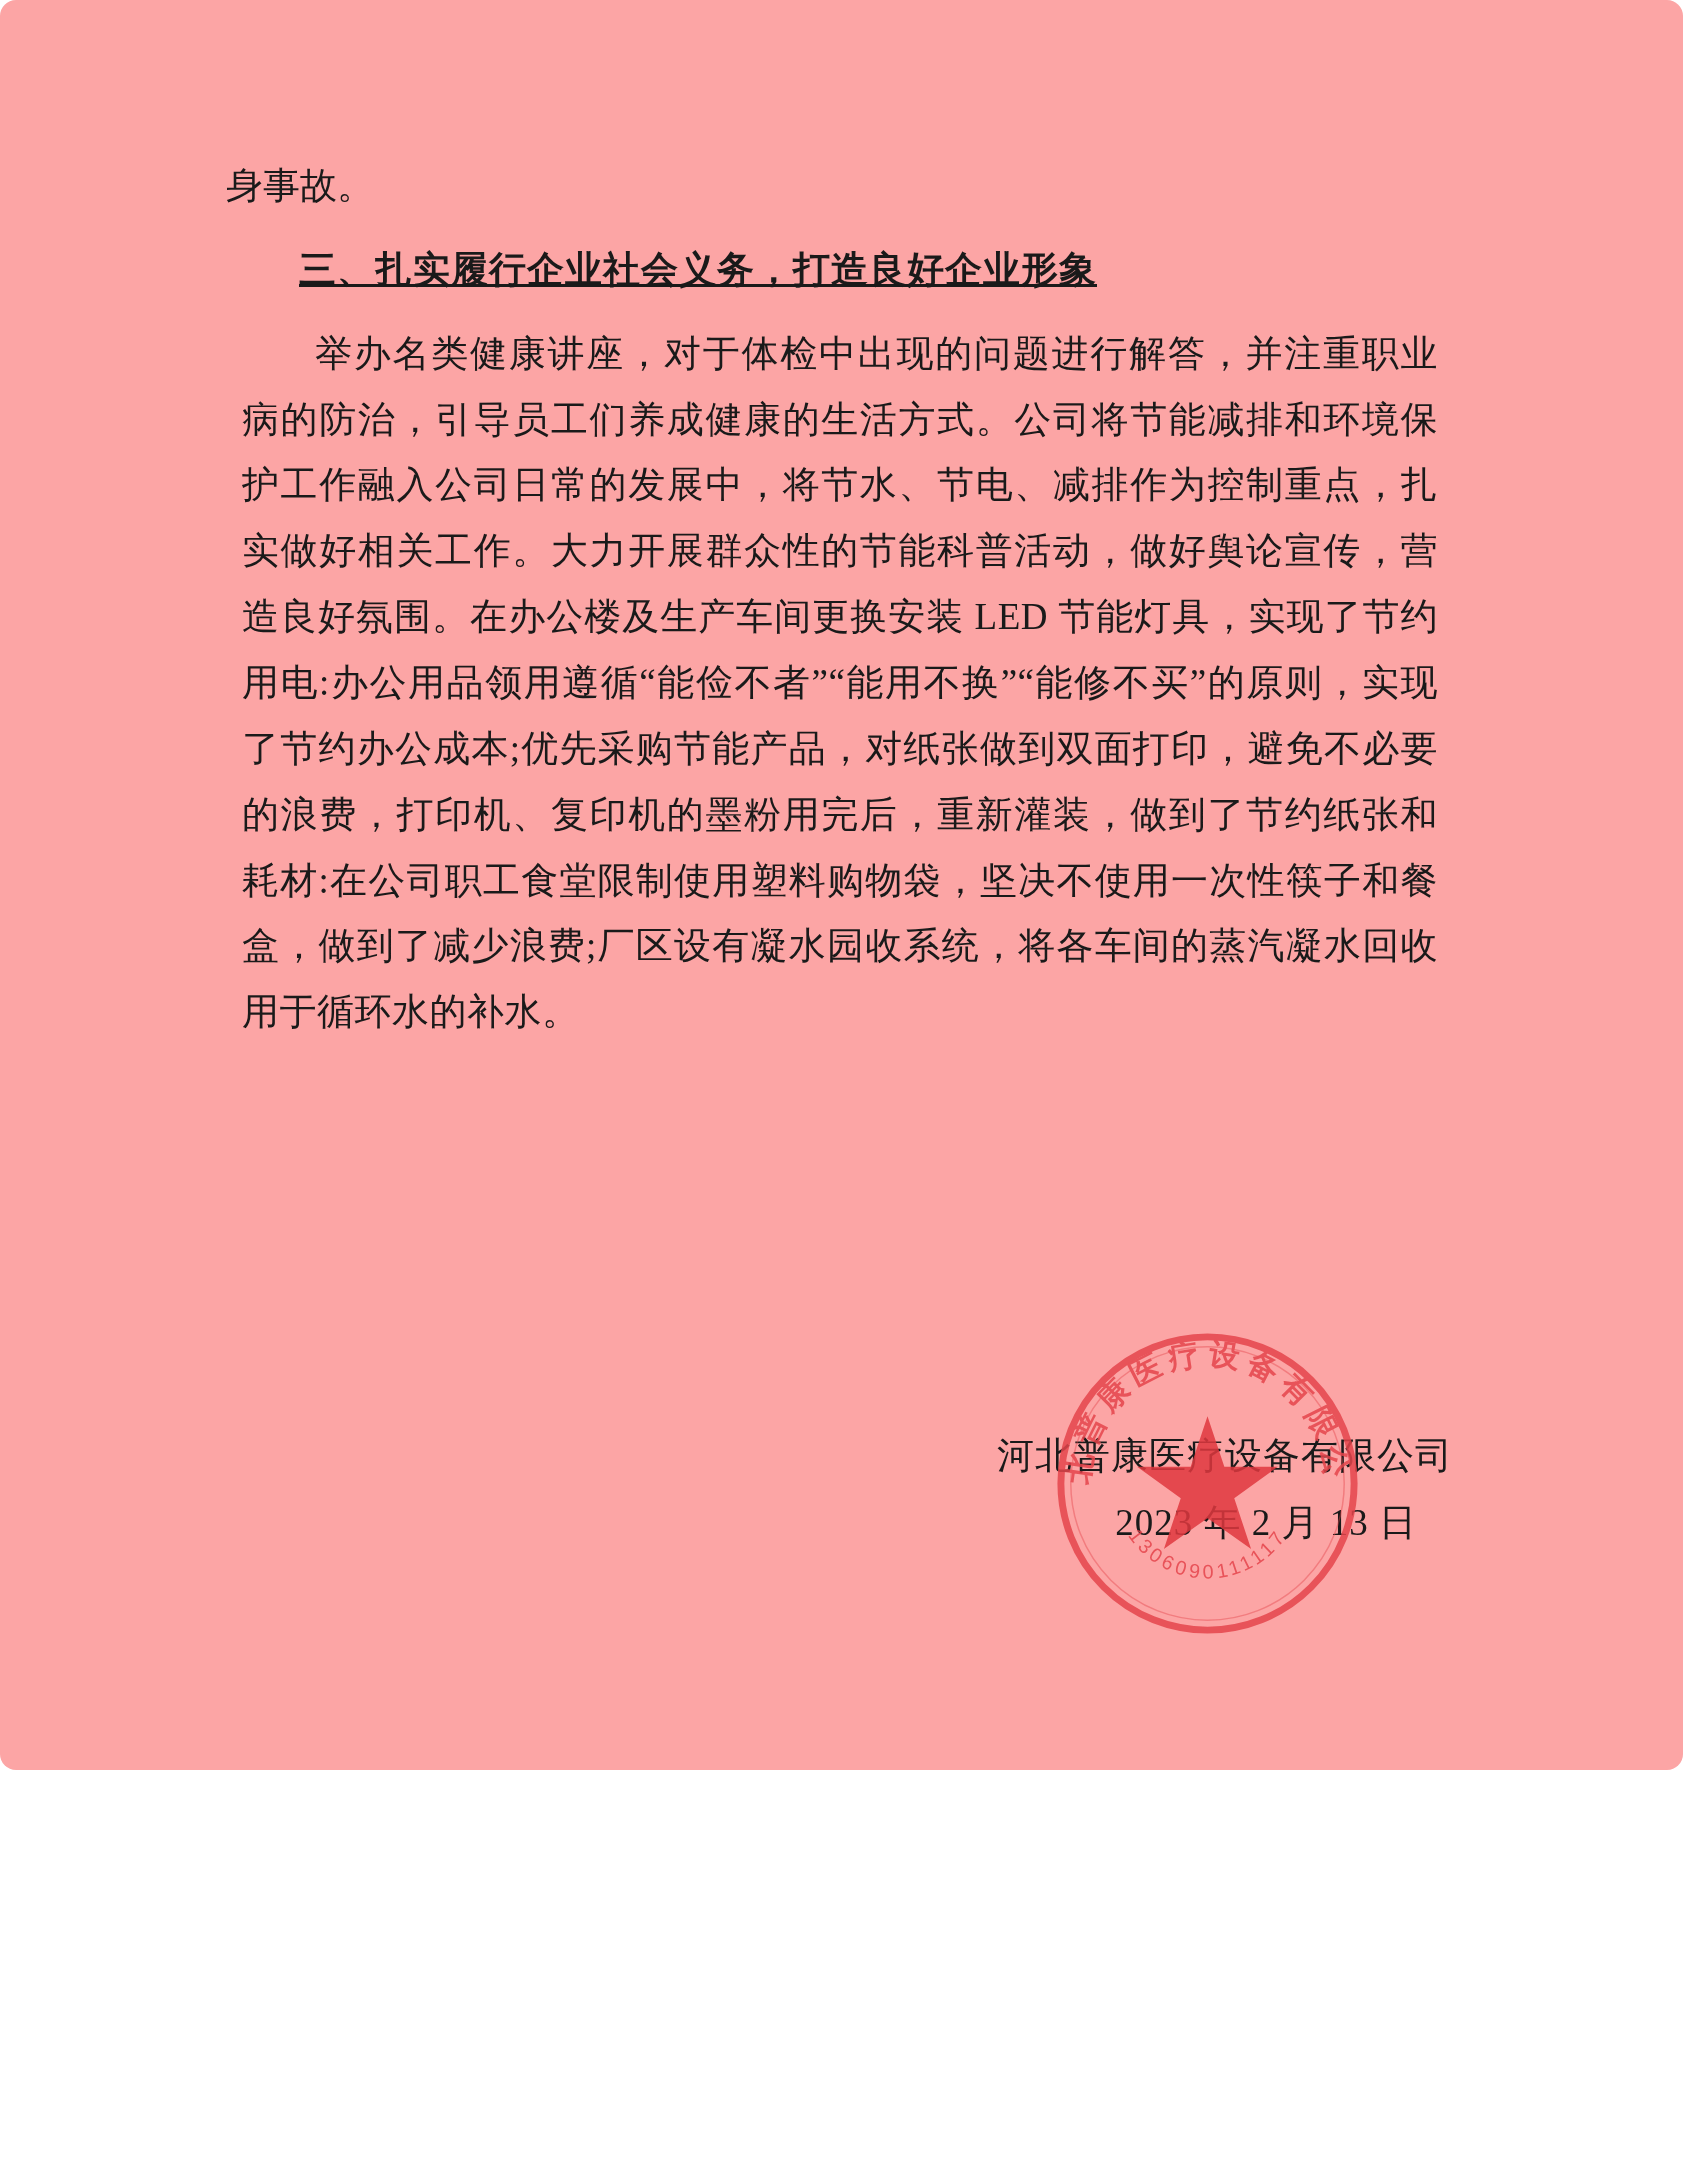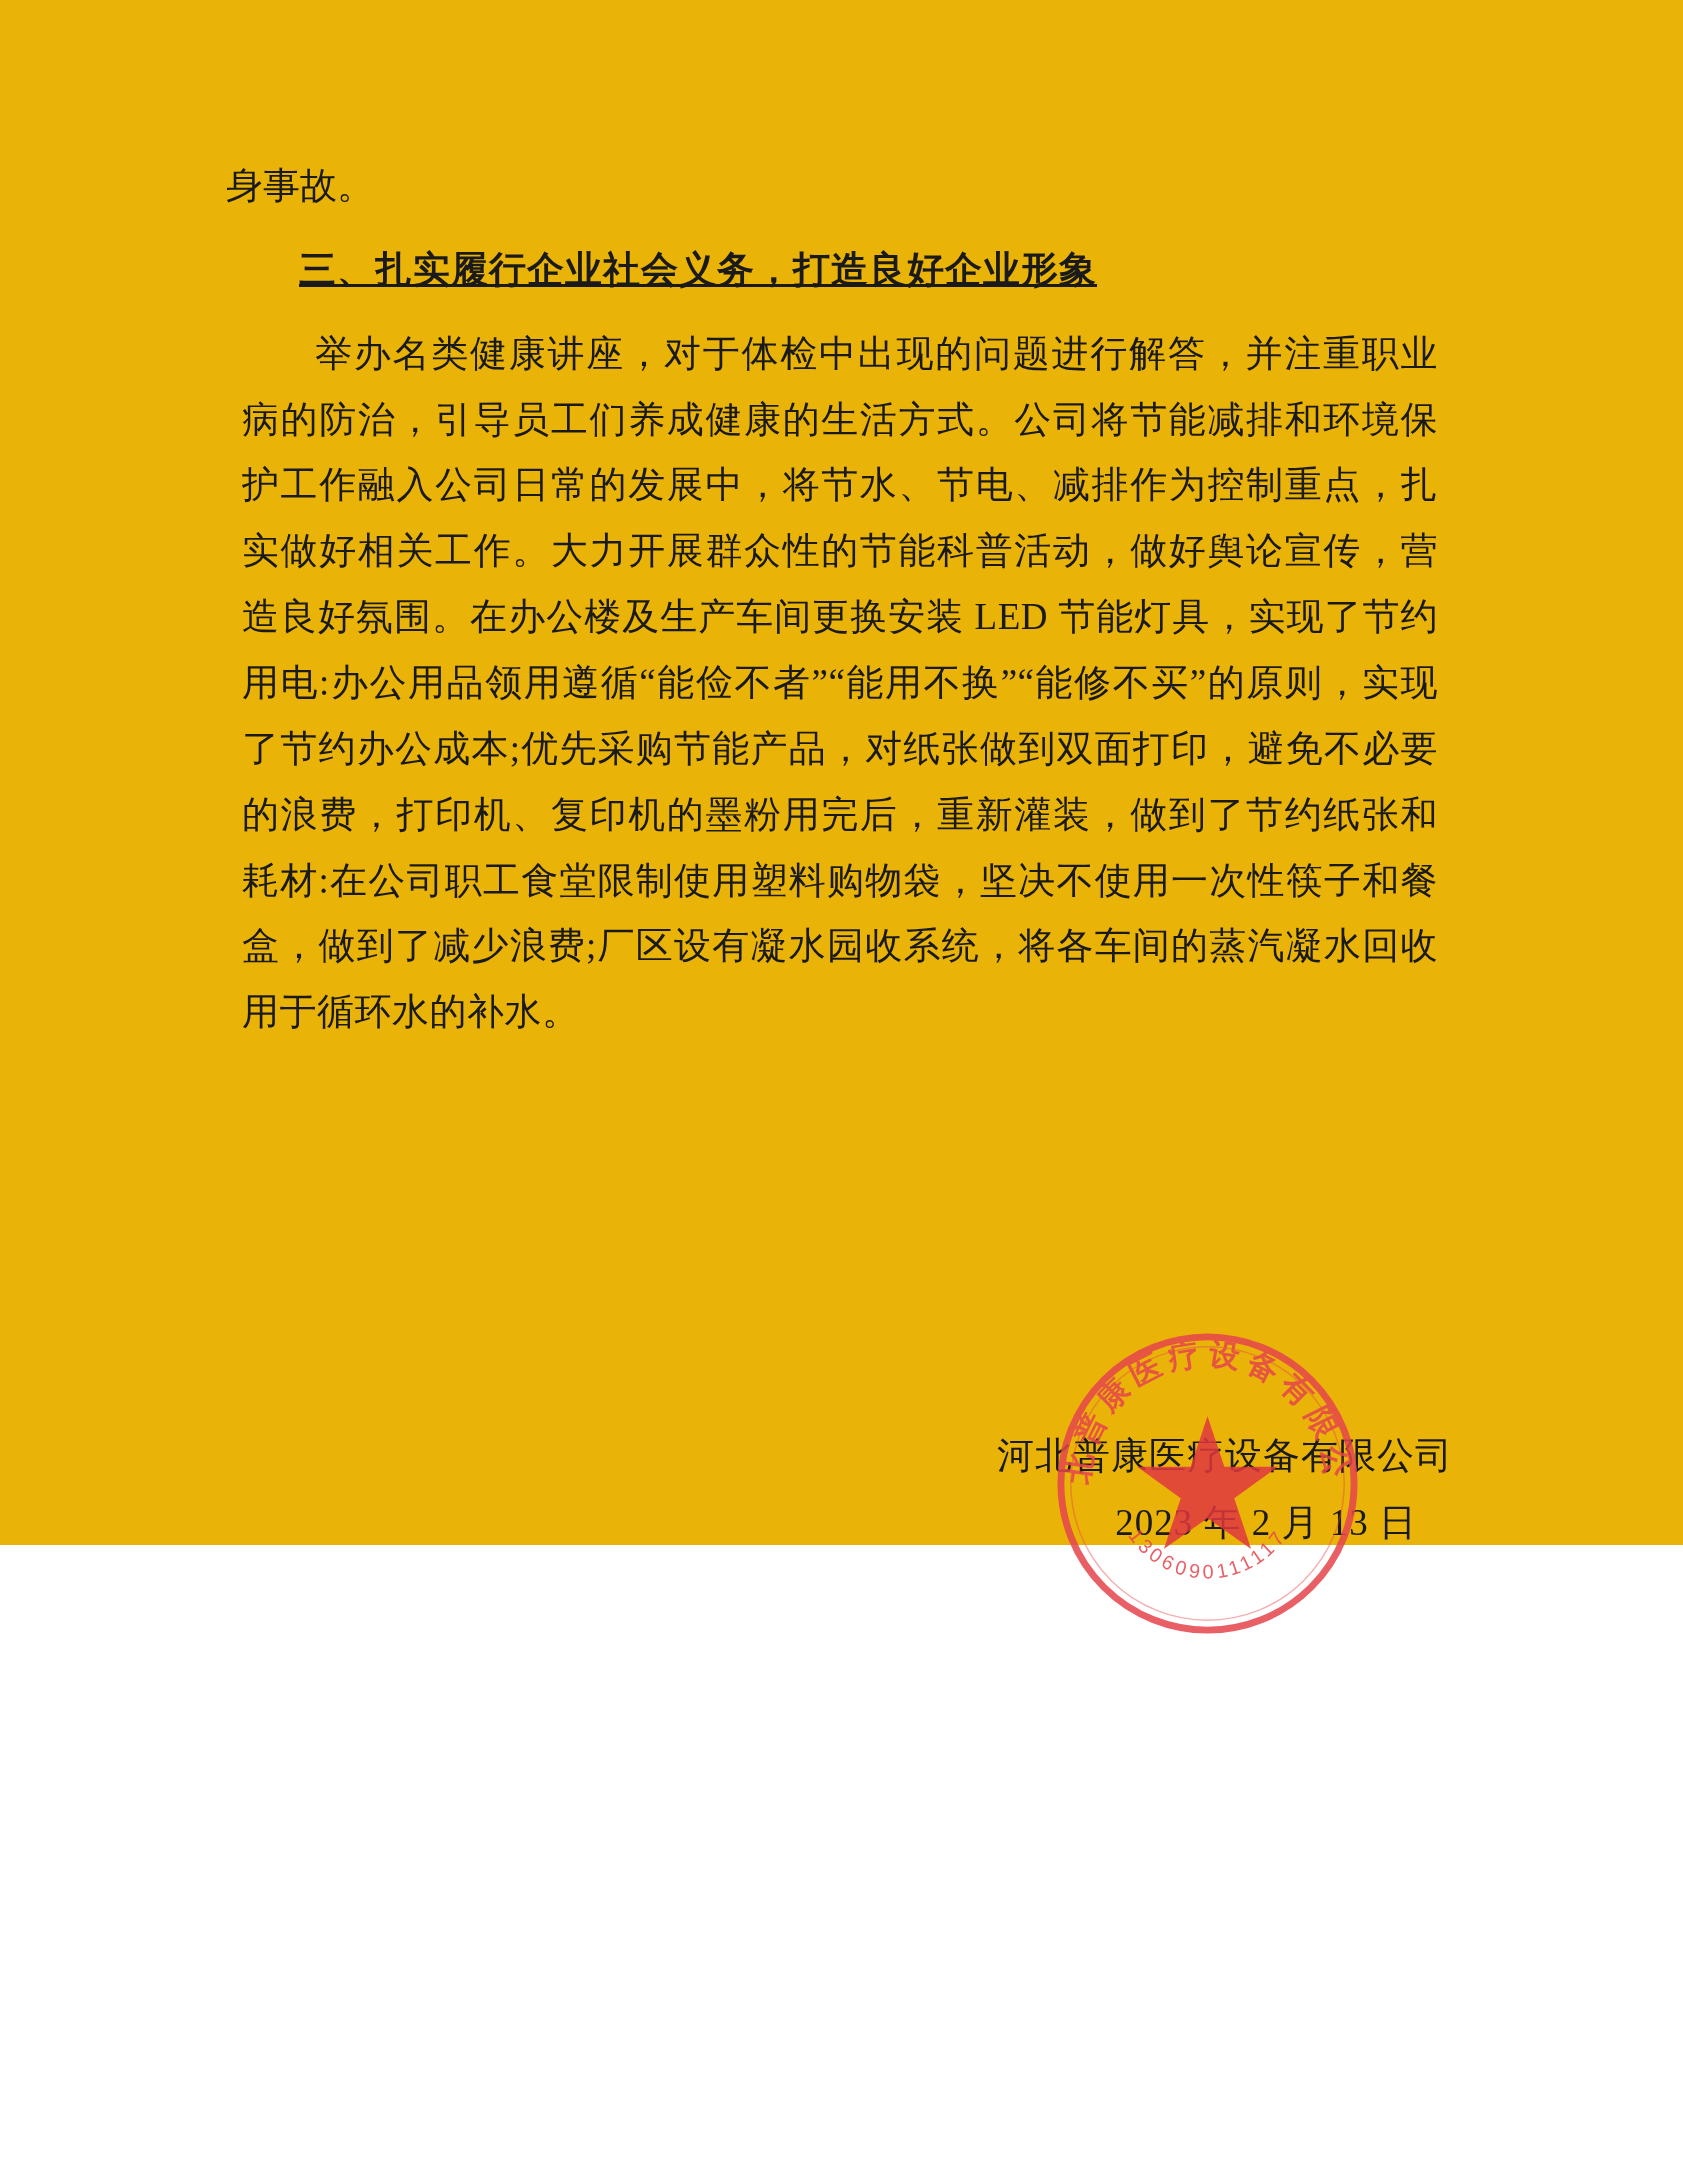--- a/index.html
+++ b/index.html
@@ -12,22 +12,23 @@
     height: 2177px;
     position: relative;
     font-family: "Liberation Serif", "DejaVu Serif", serif;
     color: #1a1a1a;
     overflow: hidden;
   }
   .page {
     position: absolute;
     top: 0; left: 0;
     width: 1683px;
-    height: 1545px;
-    background: #eab308;
+    height: 1770px;
+    background: #fca5a5;
+    border-radius: 16px;
   }
   .content {
     position: absolute;
     left: 226px;
     top: 158px;
     width: 1228px;
   }
   .para {
     font-size: 37px;
     line-height: 1.78;

